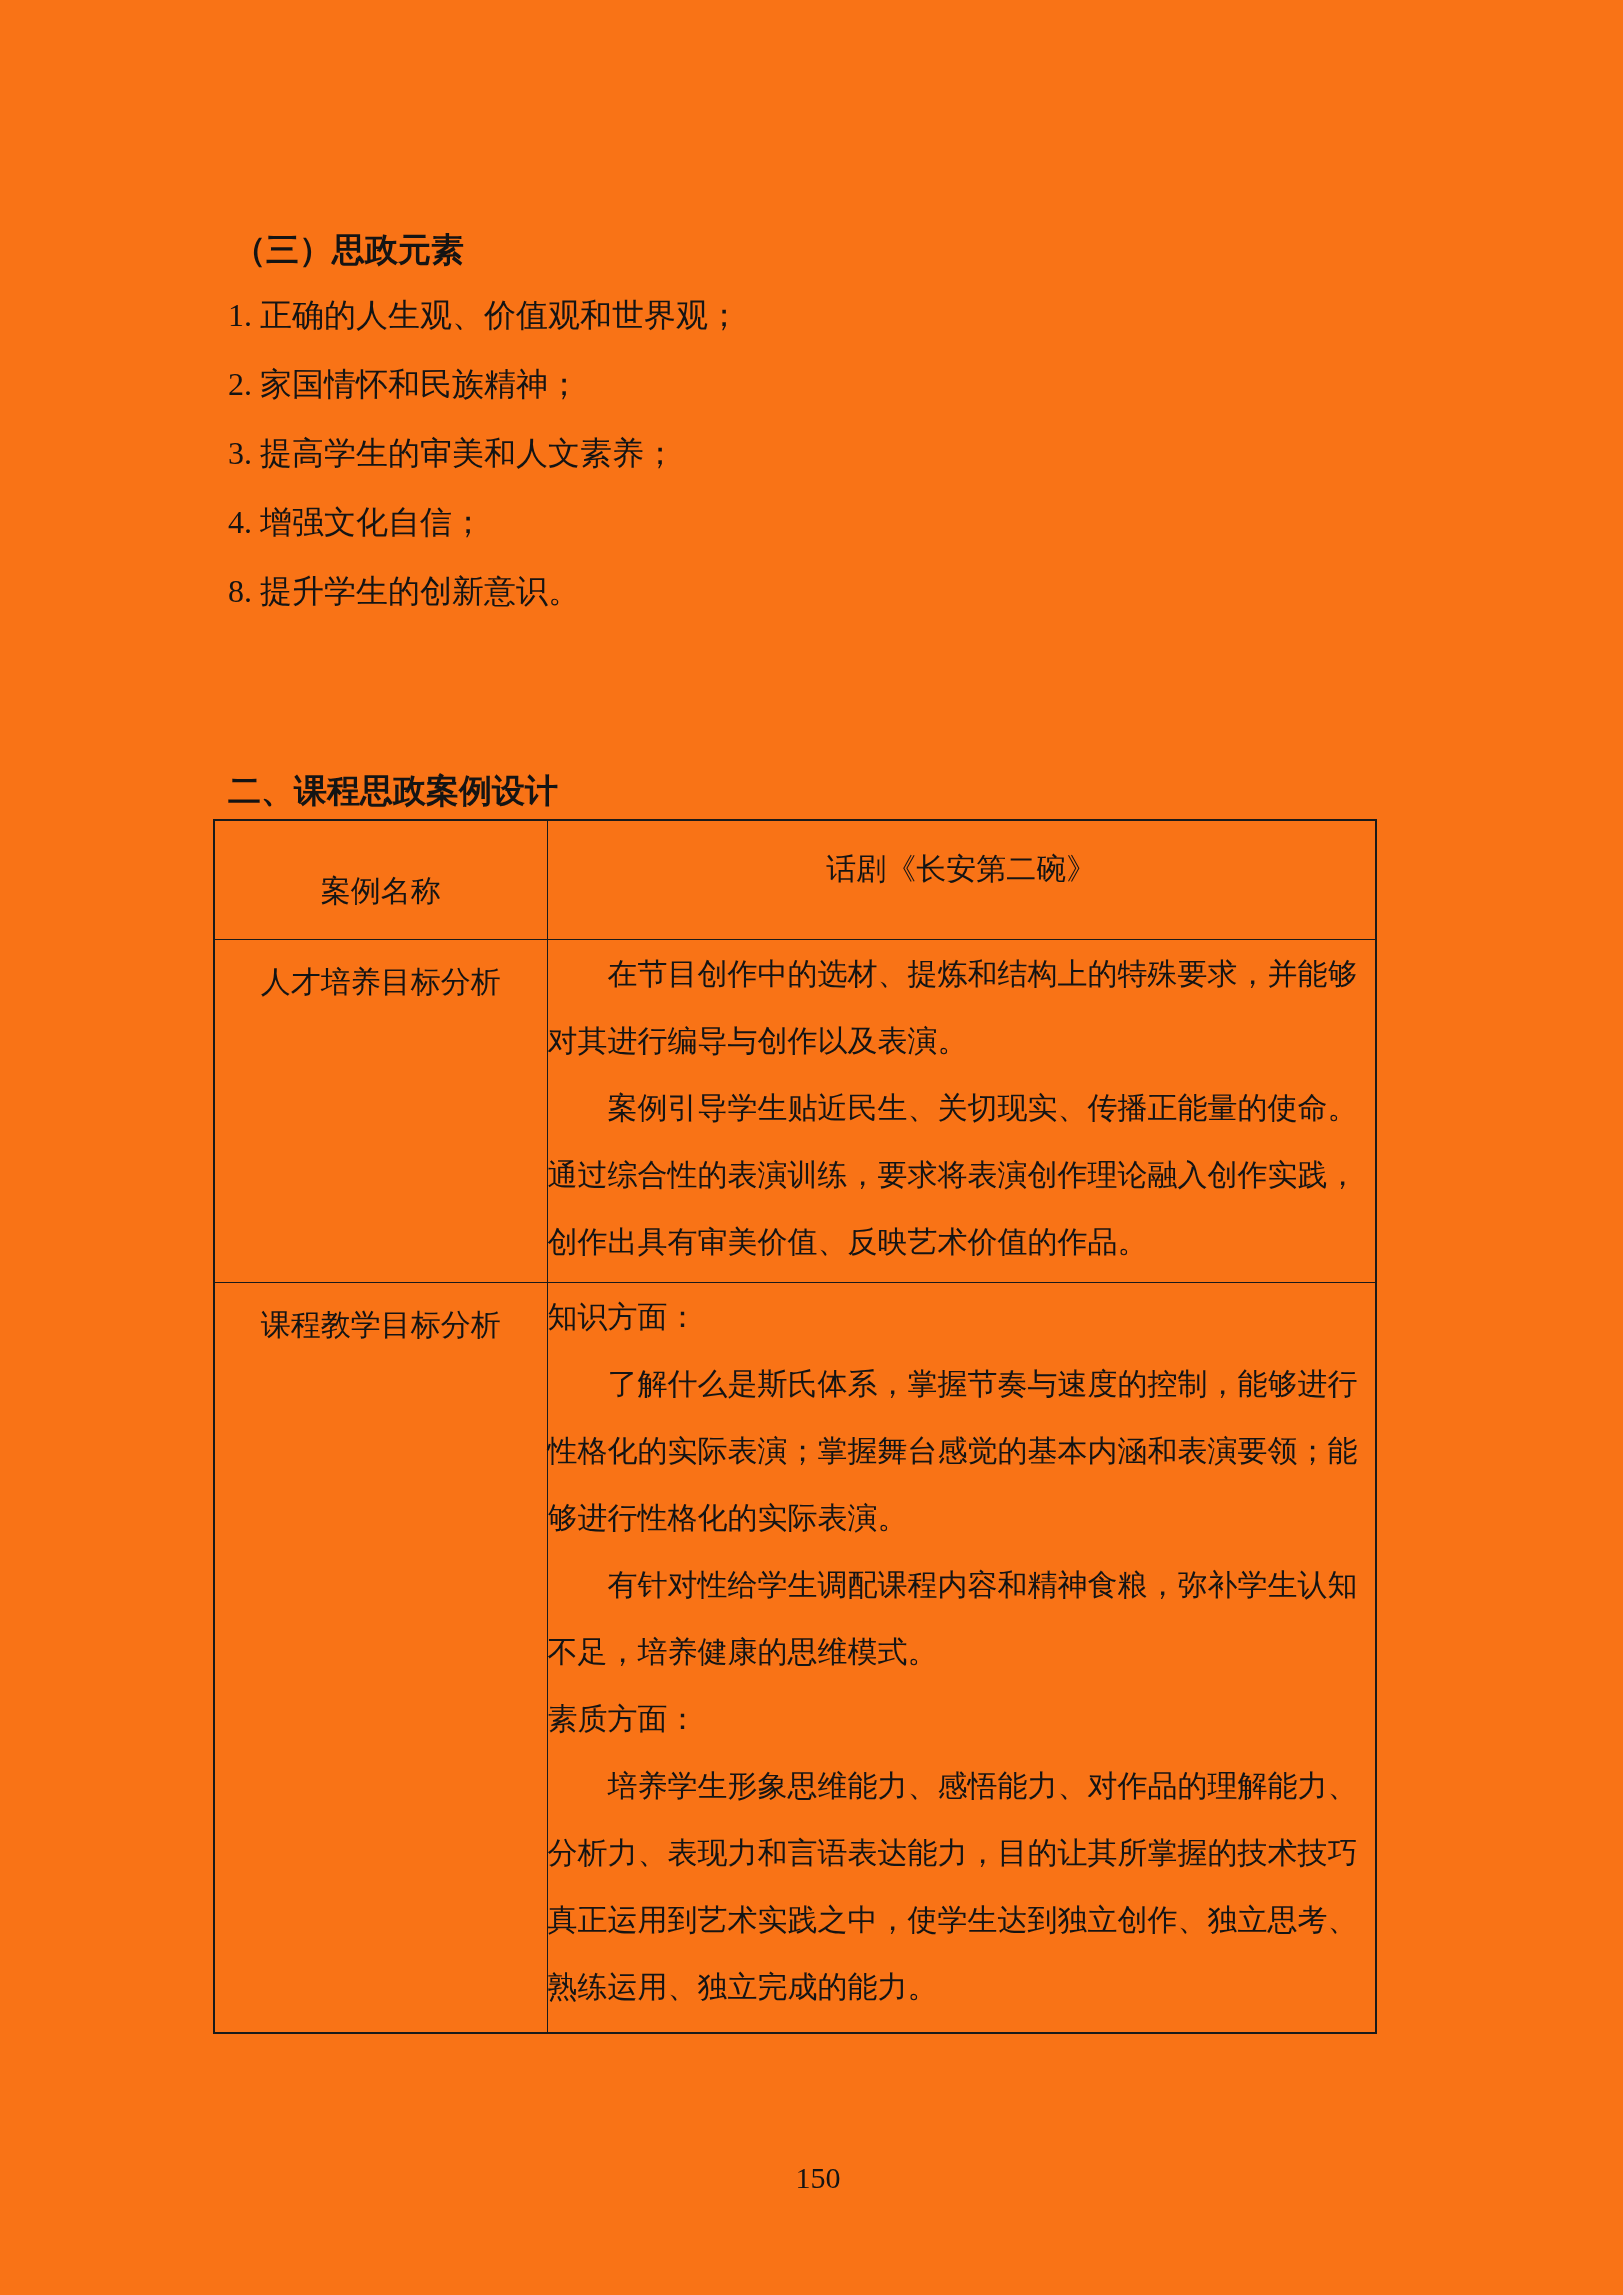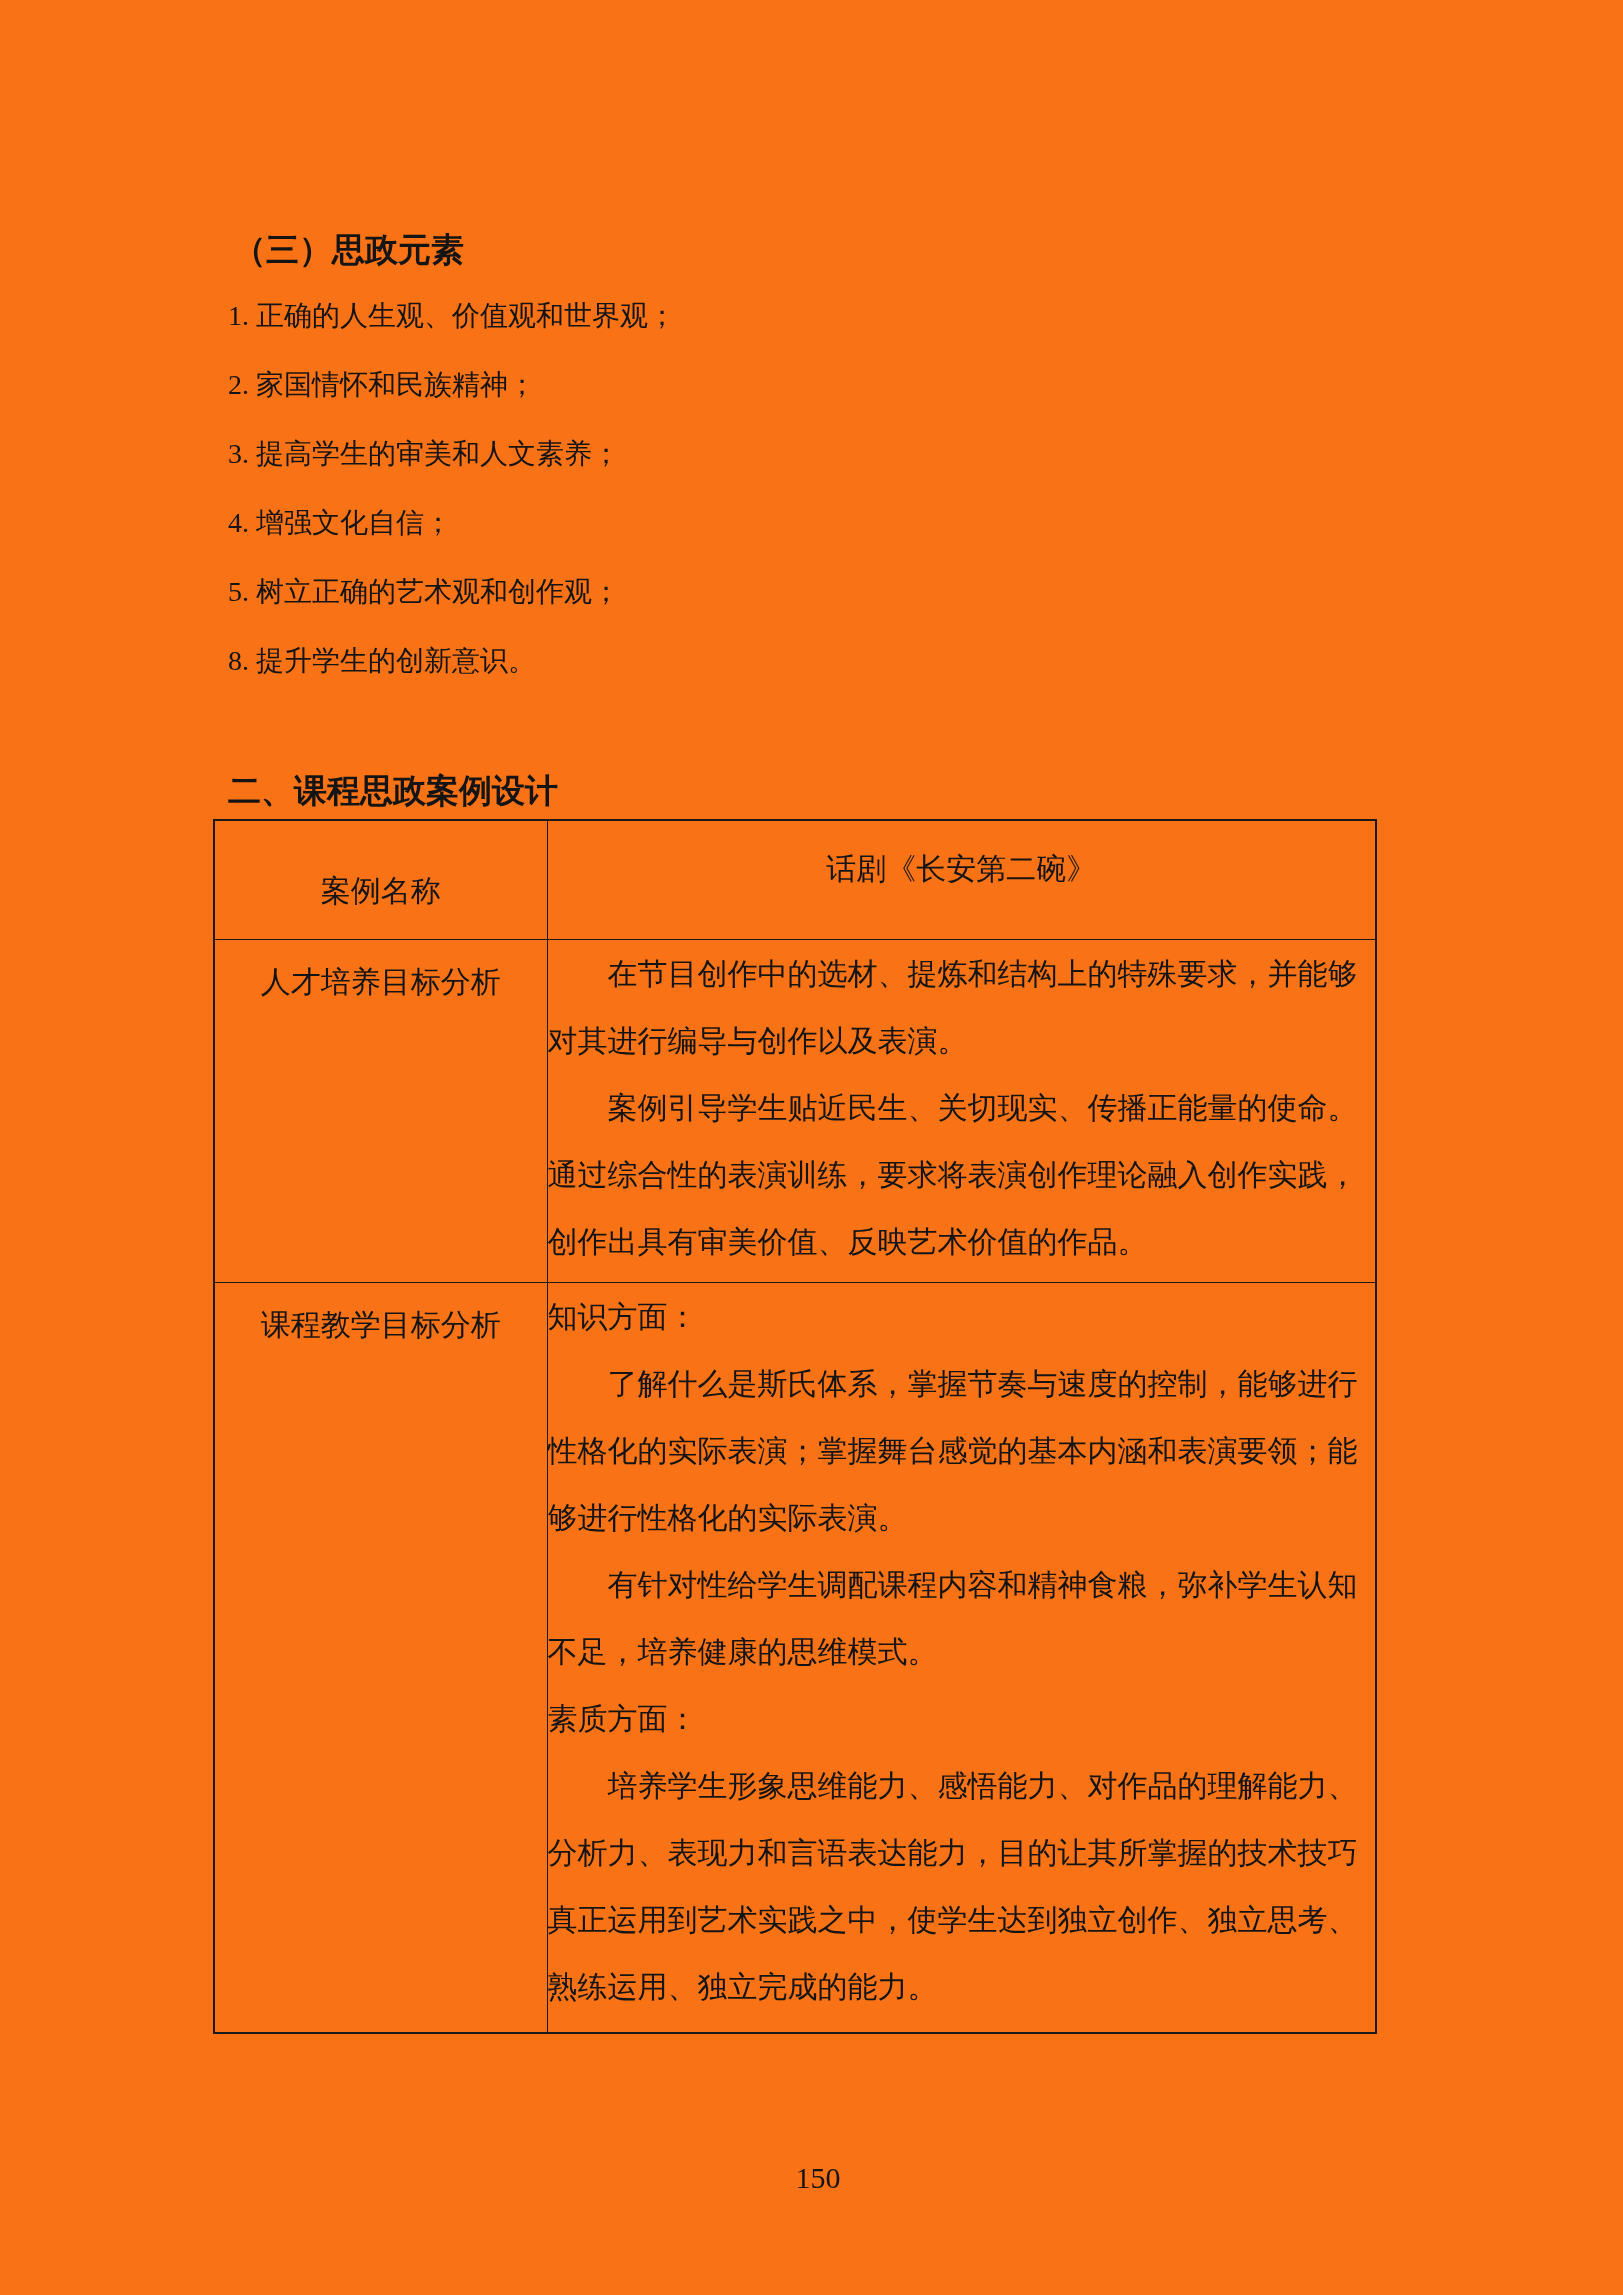--- a/index.html
+++ b/index.html
@@ -23,21 +23,21 @@
     line-height: 40px;
     white-space: nowrap;
   }
   #heading-sizheng { left: 233px; top: 230px; }
   #heading-case    { left: 228px; top: 771px; }
 
   #ideology-list {
     position: absolute;
     left: 228px;
     top: 281px;
-    font-size: 28px;
+    font-size: 32px;
   }
   #ideology-list p {
     margin: 0;
     height: 69px;
     line-height: 69px;
     white-space: nowrap;
   }
 
   #case-table {
     position: absolute;
@@ -97,21 +97,20 @@
 
 <div id="page">
 
   <div class="doc-heading" id="heading-sizheng">（三）思政元素</div>
 
   <div id="ideology-list">
     <p>1. 正确的人生观、价值观和世界观；</p>
     <p>2. 家国情怀和民族精神；</p>
     <p>3. 提高学生的审美和人文素养；</p>
     <p>4. 增强文化自信；</p>
-    <p>5. 树立正确的艺术观和创作观；</p>
     <p>8. 提升学生的创新意识。</p>
   </div>
 
   <div class="doc-heading" id="heading-case">二、课程思政案例设计</div>
 
   <table id="case-table">
     <colgroup>
         <col style="width:333px">
         <col style="width:829px">
       </colgroup>

